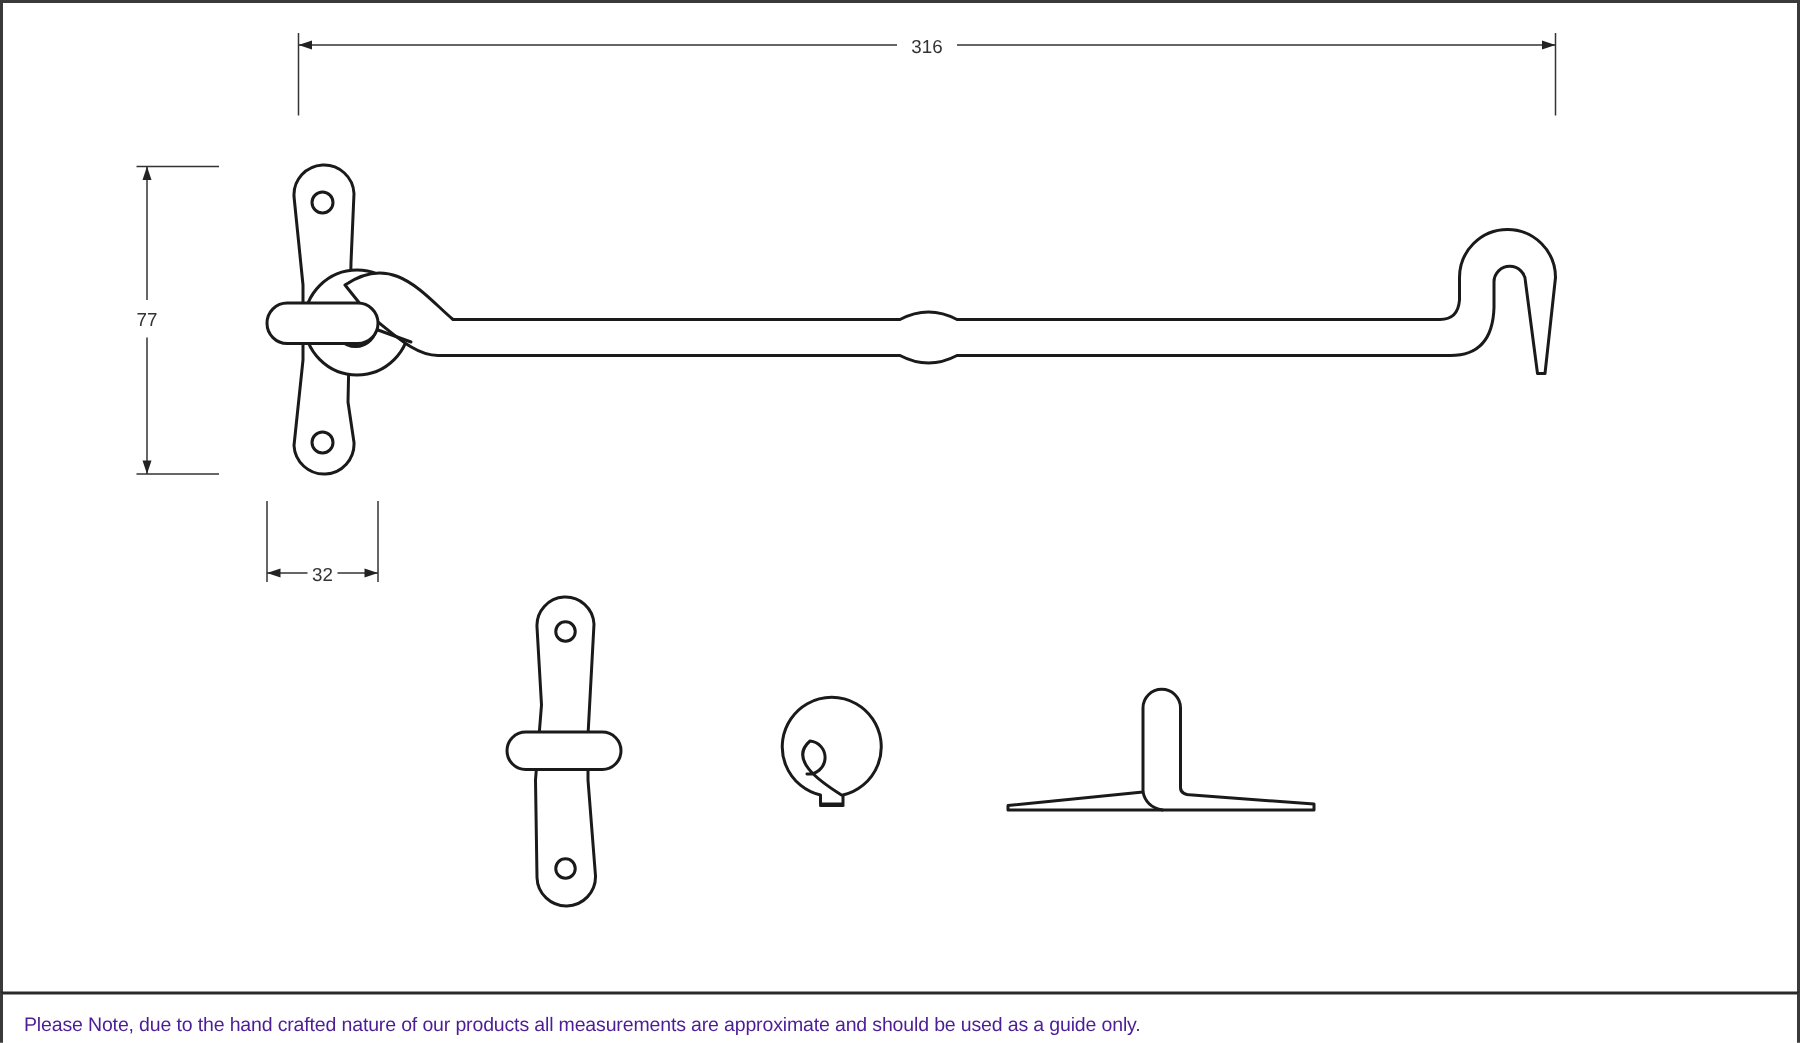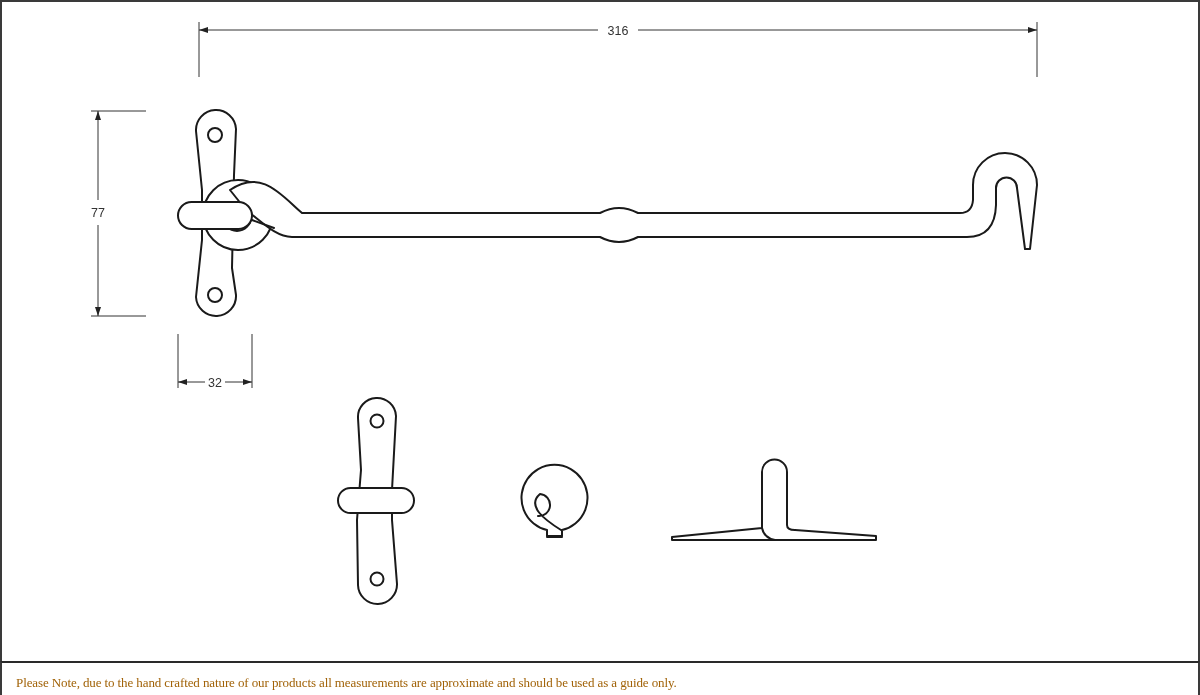--- a/index.html
+++ b/index.html
@@ -7,22 +7,22 @@
     .frame {
       position: absolute; left: 0; top: 0; width: 1200px; height: 695px;
       box-sizing: border-box; border: 2px solid #3a3a3a; border-bottom: none;
     }
     .drawing { position: absolute; left: 0; top: 0; width: 1200px; height: 660px; }
     .note-bar {
       position: absolute; left: 0; top: 661px; width: 1200px; height: 34px;
       box-sizing: border-box; border-top: 2px solid #2a2a2a; border-left: 2px solid #3a3a3a; border-right: 2px solid #3a3a3a;
     }
     .note-text {
-      position: absolute; left: 14px; top: 12px; font-size: 13px; color: #a16207; white-space: nowrap;
-      font-family: Liberation Serif, serif; letter-spacing: -0.1px;
+      position: absolute; left: 14px; top: 12px; font-size: 13px; color: #4c1d95; white-space: nowrap;
+      font-family: Liberation Sans, sans-serif; letter-spacing: -0.1px;
     }
     .dim-label { font-family: "Liberation Sans", sans-serif; font-size: 12.5px; fill: #333; }
     .ln { stroke: #1a1a1a; stroke-width: 2; fill: #ffffff; stroke-linejoin: round; stroke-linecap: round; }
     .dim { stroke: #333; stroke-width: 1; fill: none; }
     .arrow { fill: #222; stroke: none; }
   </style>
 </head>
 <body>
 
 <div class="frame"></div>

